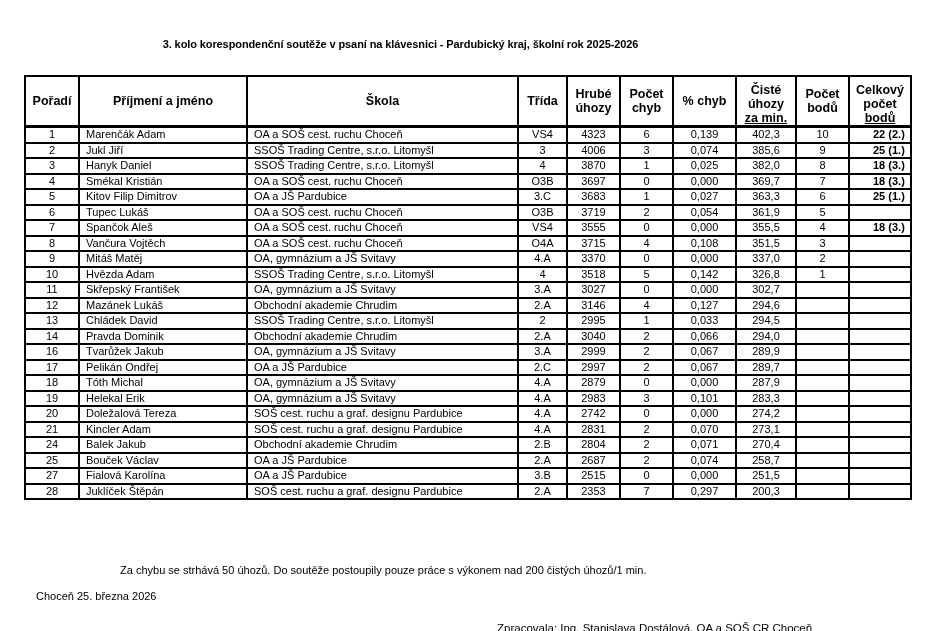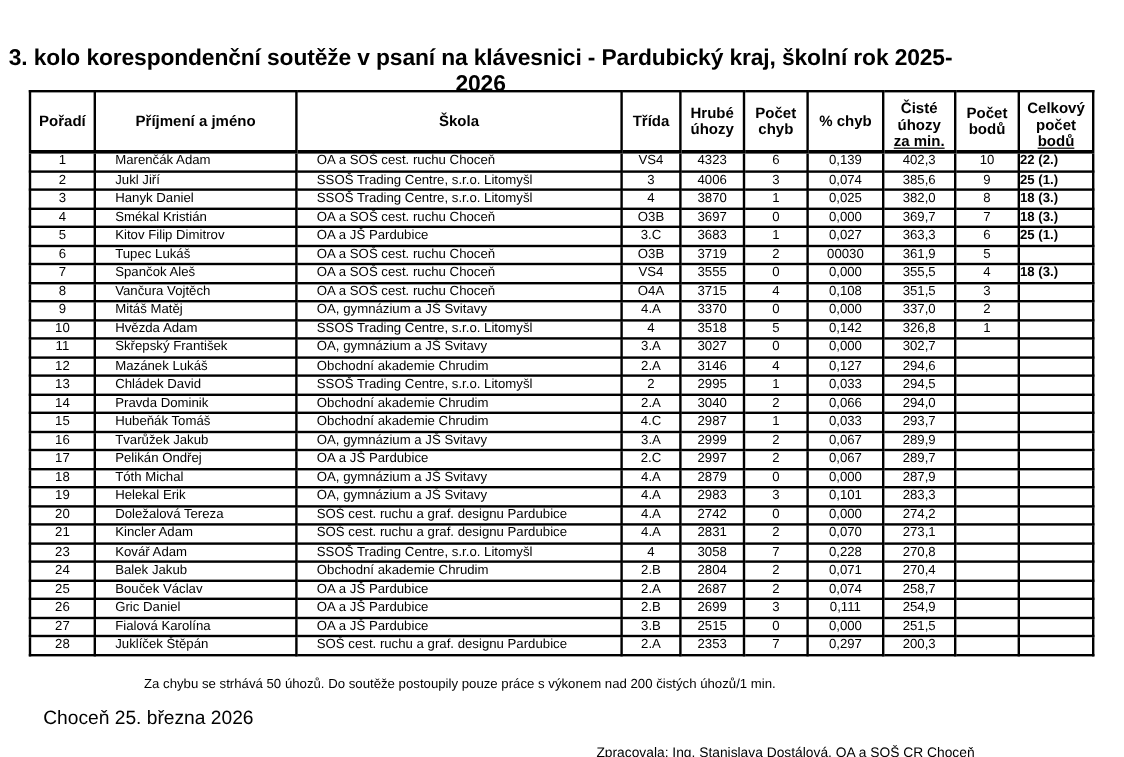--- a/index.html
+++ b/index.html
@@ -1,32 +1,32 @@
 <!DOCTYPE html>
 <html><head>
 <meta charset="utf-8">
 <style>
   html, body { margin: 0; padding: 0; background: #ffffff; }
   body { width: 937px; height: 631px; position: relative; overflow: hidden;
          font-family: "Liberation Sans", sans-serif; color: #000; }
   .title { position: absolute; left: 0; top: 38px; width: 801px; text-align: center;
-           font-weight: bold; font-size: 19px; letter-spacing: -0.1px; }
+           font-weight: bold; font-size: 11px; letter-spacing: -0.1px; }
   table.results { position: absolute; left: 24px; top: 75px; border-collapse: collapse;
                   table-layout: fixed; width: 886px; border: 2px solid #000; }
   table.results th { font-weight: bold; font-size: 12.5px; line-height: 14px;
                      border: 2px solid #000; border-bottom: 3px solid #000; height: 42px;
                      text-align: center; vertical-align: middle; padding: 0; overflow: hidden; }
   table.results td { font-size: 11px; height: 13.5px; line-height: 13px; padding: 0 2px;
                      border-left: 2px solid #000; border-right: 2px solid #000;
                      border-bottom: 2px solid #000; text-align: center; white-space: nowrap; overflow: hidden; }
-  table.results td.left { text-align: left; padding-left: 16px; }
-  table.results td.bold { font-weight: bold; text-align: left; padding-left: 0; }
+  table.results td.left { text-align: left; padding-left: 6px; }
+  table.results td.bold { font-weight: bold; text-align: left; padding-left: 23px; }
   table.results th.clip { vertical-align: top; padding-top: 6px; }
   .note { position: absolute; left: 80px; top: 564px; font-size: 11px; margin-left: 40px; }
-  .footer-left { position: absolute; left: 36px; top: 590px; font-size: 16px; }
+  .footer-left { position: absolute; left: 36px; top: 590px; font-size: 11px; }
   .footer-right { position: absolute; left: 497px; top: 590px; font-size: 11.5px; margin-top: 32px; }
 </style>
 </head>
 <body>
 
 <div class="title">3. kolo korespondenční soutěže v psaní na klávesnici - Pardubický kraj, školní rok 2025-2026</div>
 
 <table class="results">
   <colgroup>
     <col style="width:54px">
@@ -115,21 +115,21 @@
         <td>6</td>
         <td class="bold">25 (1.)</td>
       </tr>
       <tr>
         <td>6</td>
         <td class="left">Tupec Lukáš</td>
         <td class="left">OA a SOŠ cest. ruchu Choceň</td>
         <td>O3B</td>
         <td>3719</td>
         <td>2</td>
-        <td>00030</td>
+        <td>0,054</td>
         <td>361,9</td>
         <td>5</td>
         <td class="bold"></td>
       </tr>
       <tr>
         <td>7</td>
         <td class="left">Spančok Aleš</td>
         <td class="left">OA a SOŠ cest. ruchu Choceň</td>
         <td>VS4</td>
         <td>3555</td>
@@ -217,32 +217,20 @@
         <td class="left">Obchodní akademie Chrudim</td>
         <td>2.A</td>
         <td>3040</td>
         <td>2</td>
         <td>0,066</td>
         <td>294,0</td>
         <td></td>
         <td class="bold"></td>
       </tr>
       <tr>
-        <td>15</td>
-        <td class="left">Hubeňák Tomáš</td>
-        <td class="left">Obchodní akademie Chrudim</td>
-        <td>4.C</td>
-        <td>2987</td>
-        <td>1</td>
-        <td>0,033</td>
-        <td>293,7</td>
-        <td></td>
-        <td class="bold"></td>
-      </tr>
-      <tr>
         <td>16</td>
         <td class="left">Tvarůžek Jakub</td>
         <td class="left">OA, gymnázium a JŠ Svitavy</td>
         <td>3.A</td>
         <td>2999</td>
         <td>2</td>
         <td>0,067</td>
         <td>289,9</td>
         <td></td>
         <td class="bold"></td>
@@ -301,64 +289,40 @@
         <td class="left">SOŠ cest. ruchu a graf. designu Pardubice</td>
         <td>4.A</td>
         <td>2831</td>
         <td>2</td>
         <td>0,070</td>
         <td>273,1</td>
         <td></td>
         <td class="bold"></td>
       </tr>
       <tr>
-        <td>23</td>
-        <td class="left">Kovář Adam</td>
-        <td class="left">SSOŠ Trading Centre, s.r.o. Litomyšl</td>
-        <td>4</td>
-        <td>3058</td>
-        <td>7</td>
-        <td>0,228</td>
-        <td>270,8</td>
-        <td></td>
-        <td class="bold"></td>
-      </tr>
-      <tr>
         <td>24</td>
         <td class="left">Balek Jakub</td>
         <td class="left">Obchodní akademie Chrudim</td>
         <td>2.B</td>
         <td>2804</td>
         <td>2</td>
         <td>0,071</td>
         <td>270,4</td>
         <td></td>
         <td class="bold"></td>
       </tr>
       <tr>
         <td>25</td>
         <td class="left">Bouček Václav</td>
         <td class="left">OA a JŠ Pardubice</td>
         <td>2.A</td>
         <td>2687</td>
         <td>2</td>
         <td>0,074</td>
         <td>258,7</td>
-        <td></td>
-        <td class="bold"></td>
-      </tr>
-      <tr>
-        <td>26</td>
-        <td class="left">Gric Daniel</td>
-        <td class="left">OA a JŠ Pardubice</td>
-        <td>2.B</td>
-        <td>2699</td>
-        <td>3</td>
-        <td>0,111</td>
-        <td>254,9</td>
         <td></td>
         <td class="bold"></td>
       </tr>
       <tr>
         <td>27</td>
         <td class="left">Fialová Karolína</td>
         <td class="left">OA a JŠ Pardubice</td>
         <td>3.B</td>
         <td>2515</td>
         <td>0</td>

